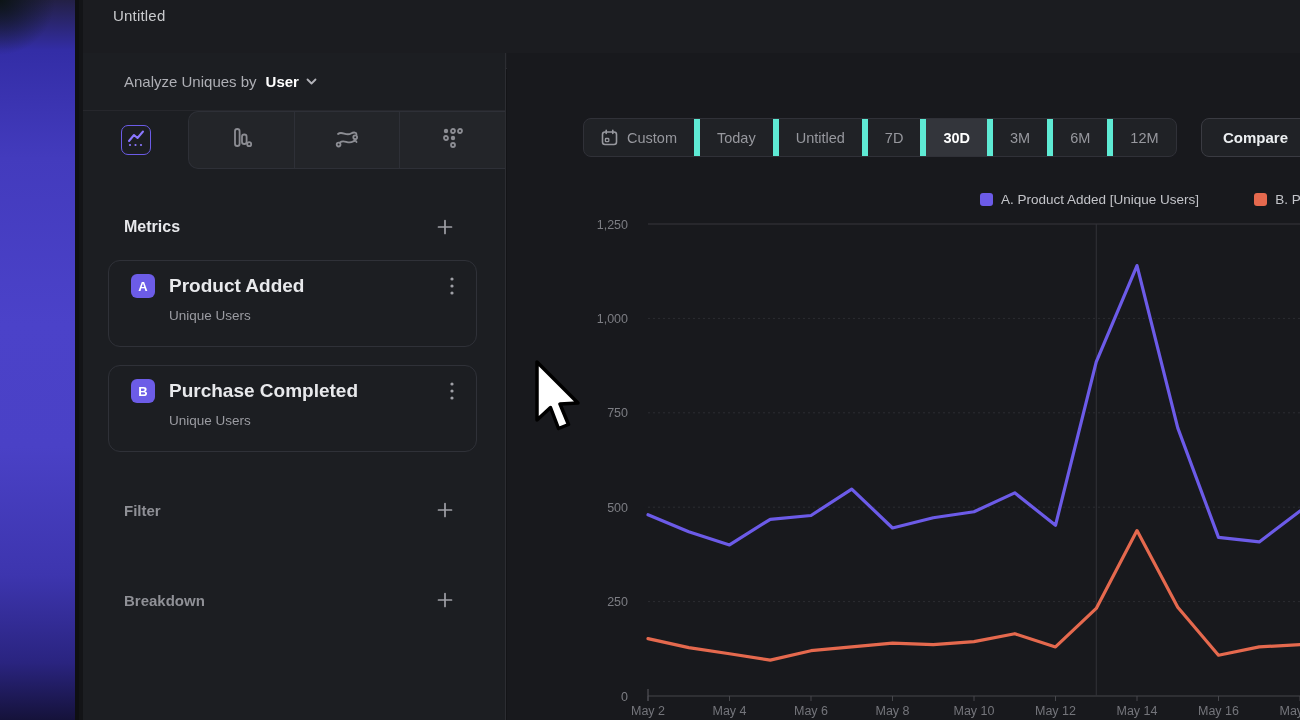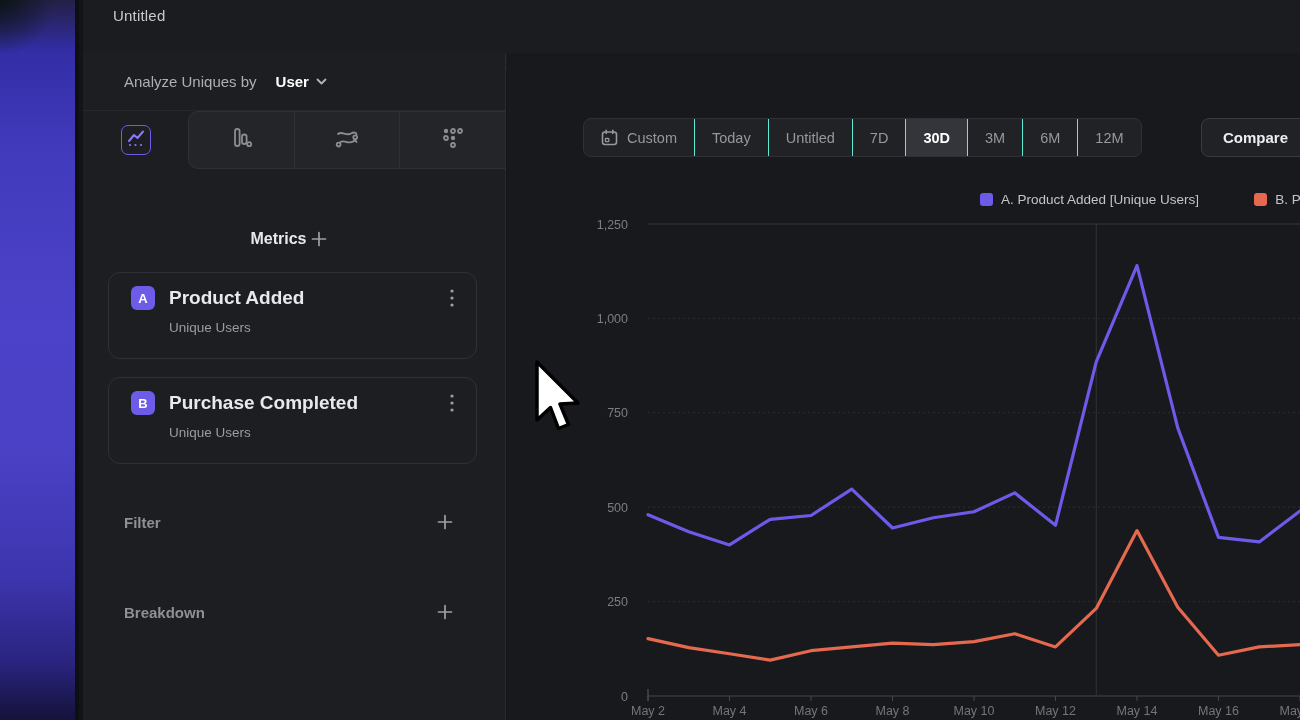--- a/index.html
+++ b/index.html
@@ -29,21 +29,21 @@
     position:absolute; left:30px; top:7px;
     font-size:15px; color:#c9cacd; letter-spacing:.2px;
   }
   
   .left-panel {
     position:absolute; left:83px; top:53px; width:423px; height:667px;
     background:#1c1e22; border-right:1px solid #2c2d32;
   }
   .analyze-row {
     height:58px; display:flex; align-items:center; padding-left:41px;
-    border-bottom:1px solid #26272c; font-size:15px; color:#aeafb5;gap:10px;
+    border-bottom:1px solid #26272c; font-size:15px; color:#aeafb5;
   }
   .analyze-row .value {
     color:#ffffff; font-weight:700; margin-left:9px; display:flex; align-items:center; cursor:pointer;justify-content:center;
   }
   .analyze-row .chev { margin-left:7px; display:inline-flex; }
   
   .tabs-row { position:relative; height:58px; }
   .tab-active {
     position:absolute; left:38px; top:14px; width:30px; height:30px;
     border:1.5px solid #6C5CE7; border-radius:7px;
@@ -58,21 +58,21 @@
   .tab-cell {
     flex:1; display:flex; align-items:center; justify-content:center;
     border-right:1px solid #2e3037; cursor:pointer;
   }
   .tab-cell:last-child { border-right:none; }
   
   .section-head {
     display:flex; align-items:center; justify-content:space-between;
     margin:0 48px 0 41px; height:30px;
   }
-  .section-head.metrics { margin-top:55px;justify-content:center; }
+  .section-head.metrics { margin-top:43px; }
   .section-head .s-title { font-size:16px; font-weight:700; color:#e8e9ec; }
   .section-head.dim .s-title { color:#8f9096; font-size:15px; }
   .plus-btn { display:inline-flex; cursor:pointer; padding:4px; }
   .metric-card {
     margin:18px 28px 0 25px; height:87px;
     border:1px solid #2f3138; border-radius:12px;
     padding:13px 20px 0 22px; cursor:pointer;
   }
   .metric-top { display:flex; align-items:center; }
   .metric-badge {
@@ -89,21 +89,21 @@
   .right-panel {
     position:absolute; left:507px; top:53px; width:793px; height:667px;
     background:#18191d; overflow:hidden;
   }
   .range-bar {
     position:absolute; left:76px; top:65px; height:39px; display:flex;
     border:1px solid #303138; border-radius:8px; background:#202226; overflow:hidden;
   }
   .range-cell {
     display:flex; align-items:center; padding:0 17px;
-    font-size:14.5px; color:#97989e; border-right:1px solid #5eead4;
+    font-size:14.5px; color:#97989e; border-right:6px solid #5eead4;
     cursor:pointer; white-space:nowrap;
   }
   .range-cell:last-child { border-right:none; }
   .range-cell .cal { margin-right:9px; display:inline-flex; }
   .range-cell.selected { background:#33353b; color:#ffffff; font-weight:700; }
   .compare-btn {
     position:absolute; left:694px; top:65px; height:39px; width:130px;
     border:1px solid #3a3b42; border-radius:8px; background:#202226;
     display:flex; align-items:center; padding-left:21px;
     font-size:15px; font-weight:700; color:#eceff1; cursor:pointer;

